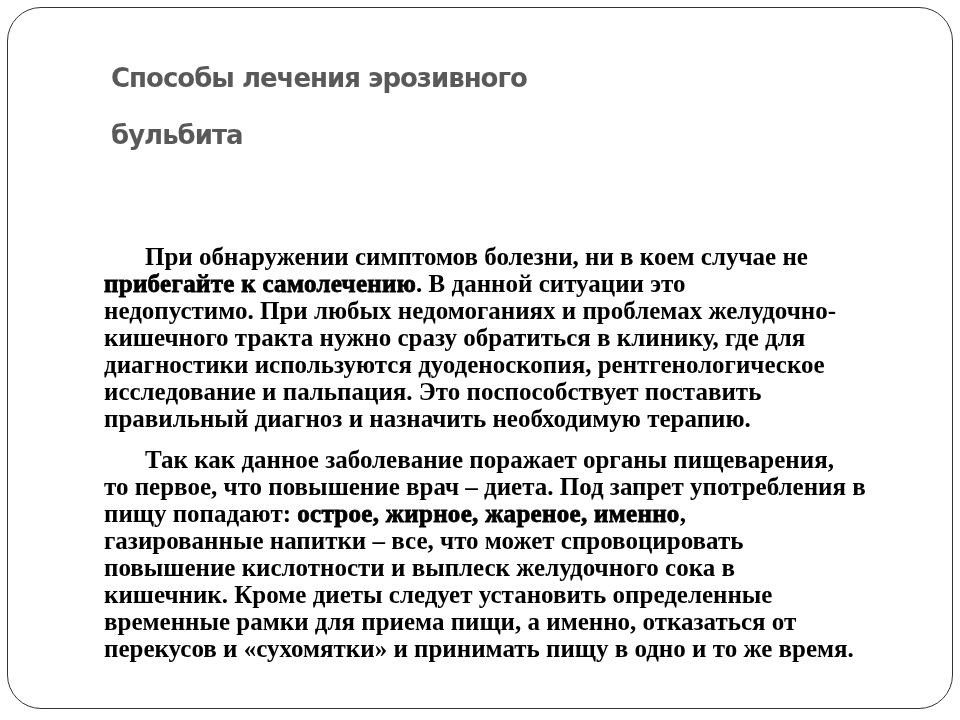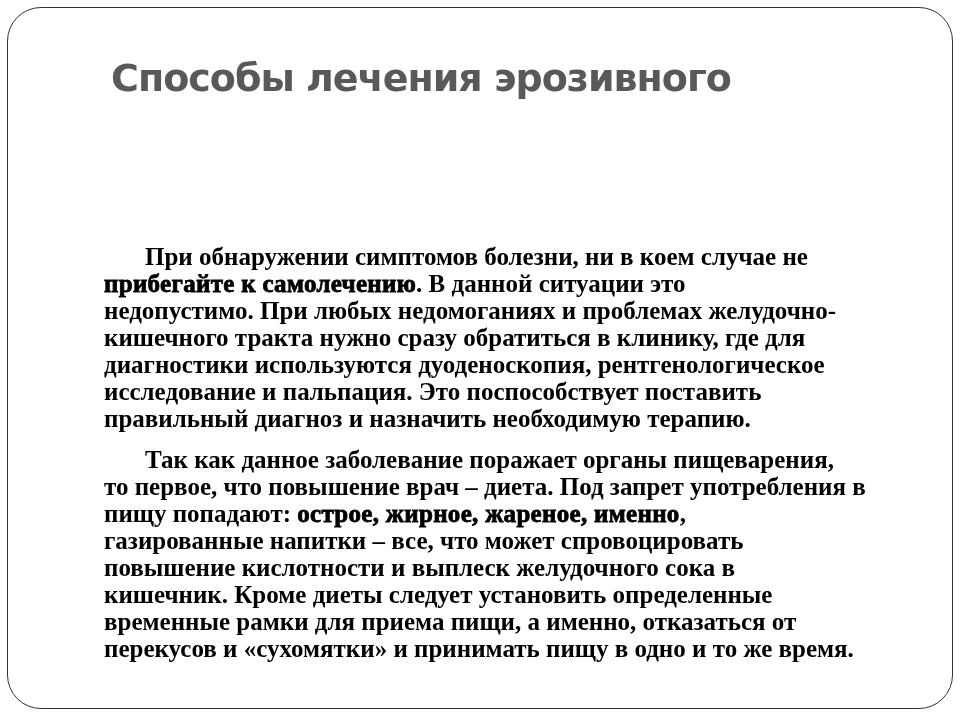--- a/index.html
+++ b/index.html
@@ -25,21 +25,21 @@
     border-radius: 34px;
     background: #ffffff;
   }
   .slide-title {
     position: absolute;
     left: 103px;
     top: 42px;
     margin: 0;
     font-family: "DejaVu Sans", "Liberation Sans", sans-serif;
     font-weight: bold;
-    font-size: 38px;
+    font-size: 26px;
     line-height: 57px;
     letter-spacing: -1px;
     color: #595959;
   }
   .title-line {
     display: block;
   }
   .slide-body {
     position: absolute;
     left: 96px;
@@ -66,20 +66,21 @@
     text-align: right;
   }
 </style>
 </head>
 <body>
 
 <div class="slide" style="border-color: rgb(51, 51, 51); background-color: rgb(255, 255, 255);">
 
   <h1 class="slide-title" style="color: rgb(89, 89, 89);">
     <span class="title-line">Способы лечения эрозивного</span>
+    <span class="title-line">бульбита</span>
   </h1>
 
   <div class="slide-body" style="color: rgb(0, 0, 0);">
     <p class="paragraph"><span class="run">При обнаружении симптомов болезни, ни в коем случае не
 </span><span class="run strong">прибегайте к самолечению</span><span class="run">. В данной ситуации это
 недопустимо. При любых недомоганиях и проблемах желудочно-
 кишечного тракта нужно сразу обратиться в клинику, где для
 диагностики используются дуоденоскопия, рентгенологическое
 исследование и пальпация. Это поспособствует поставить
 правильный диагноз и назначить необходимую терапию.</span></p>

